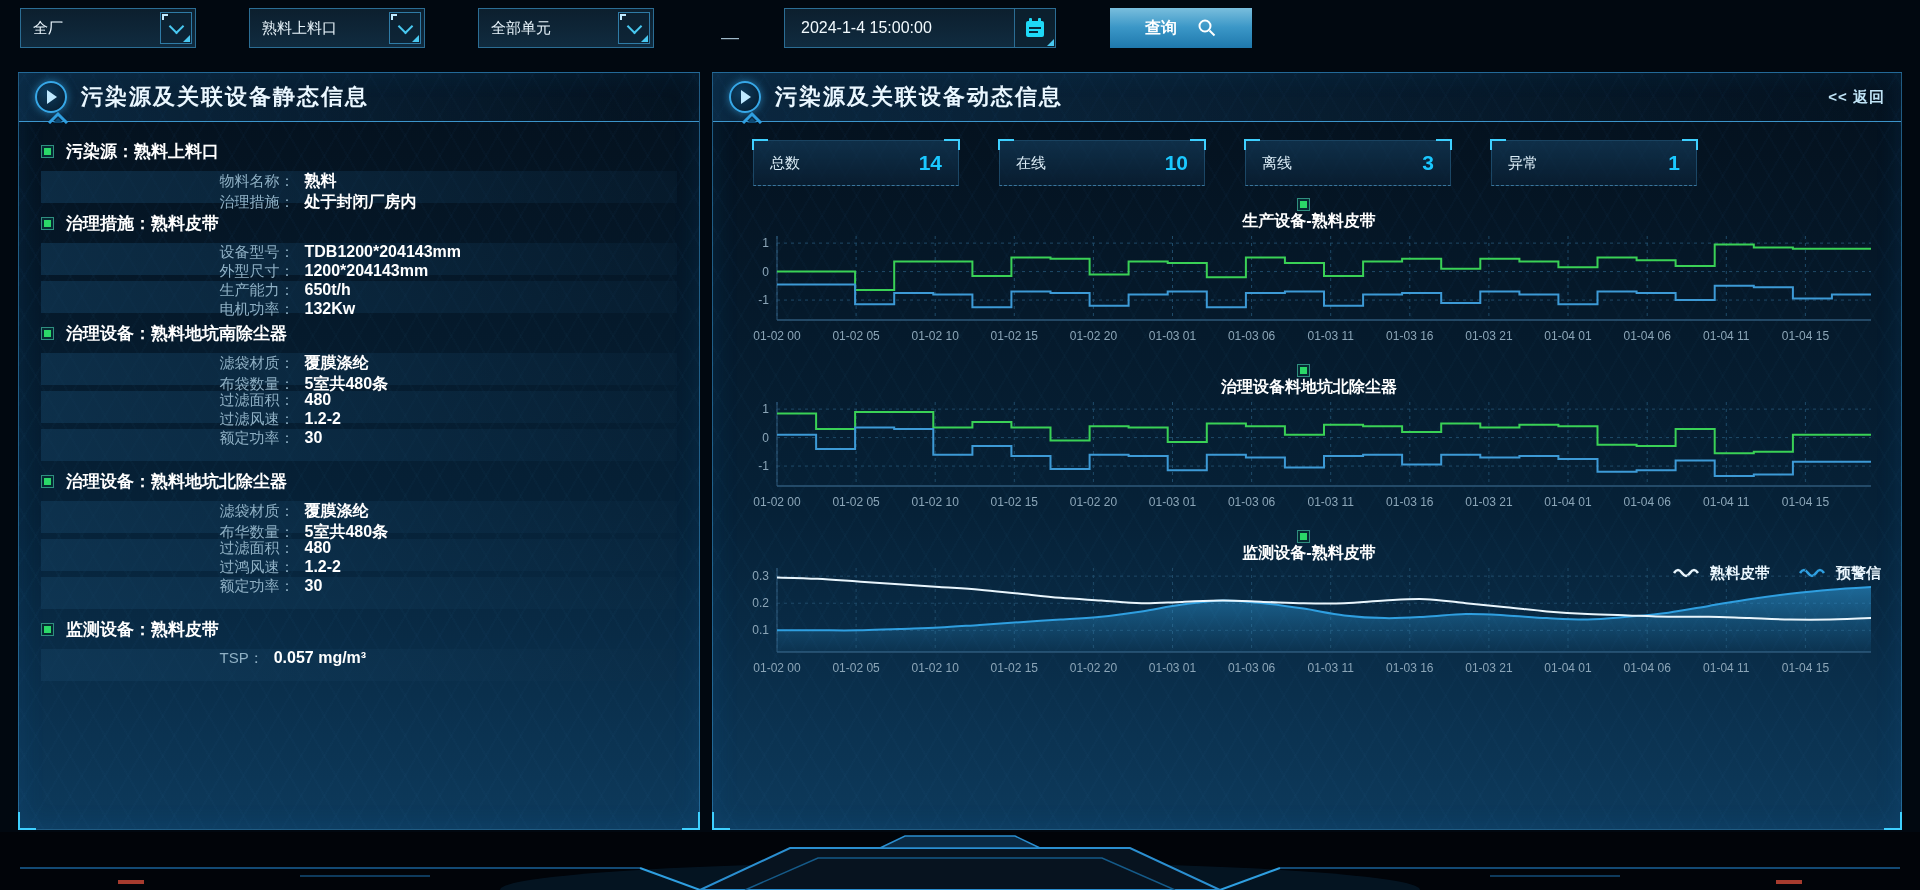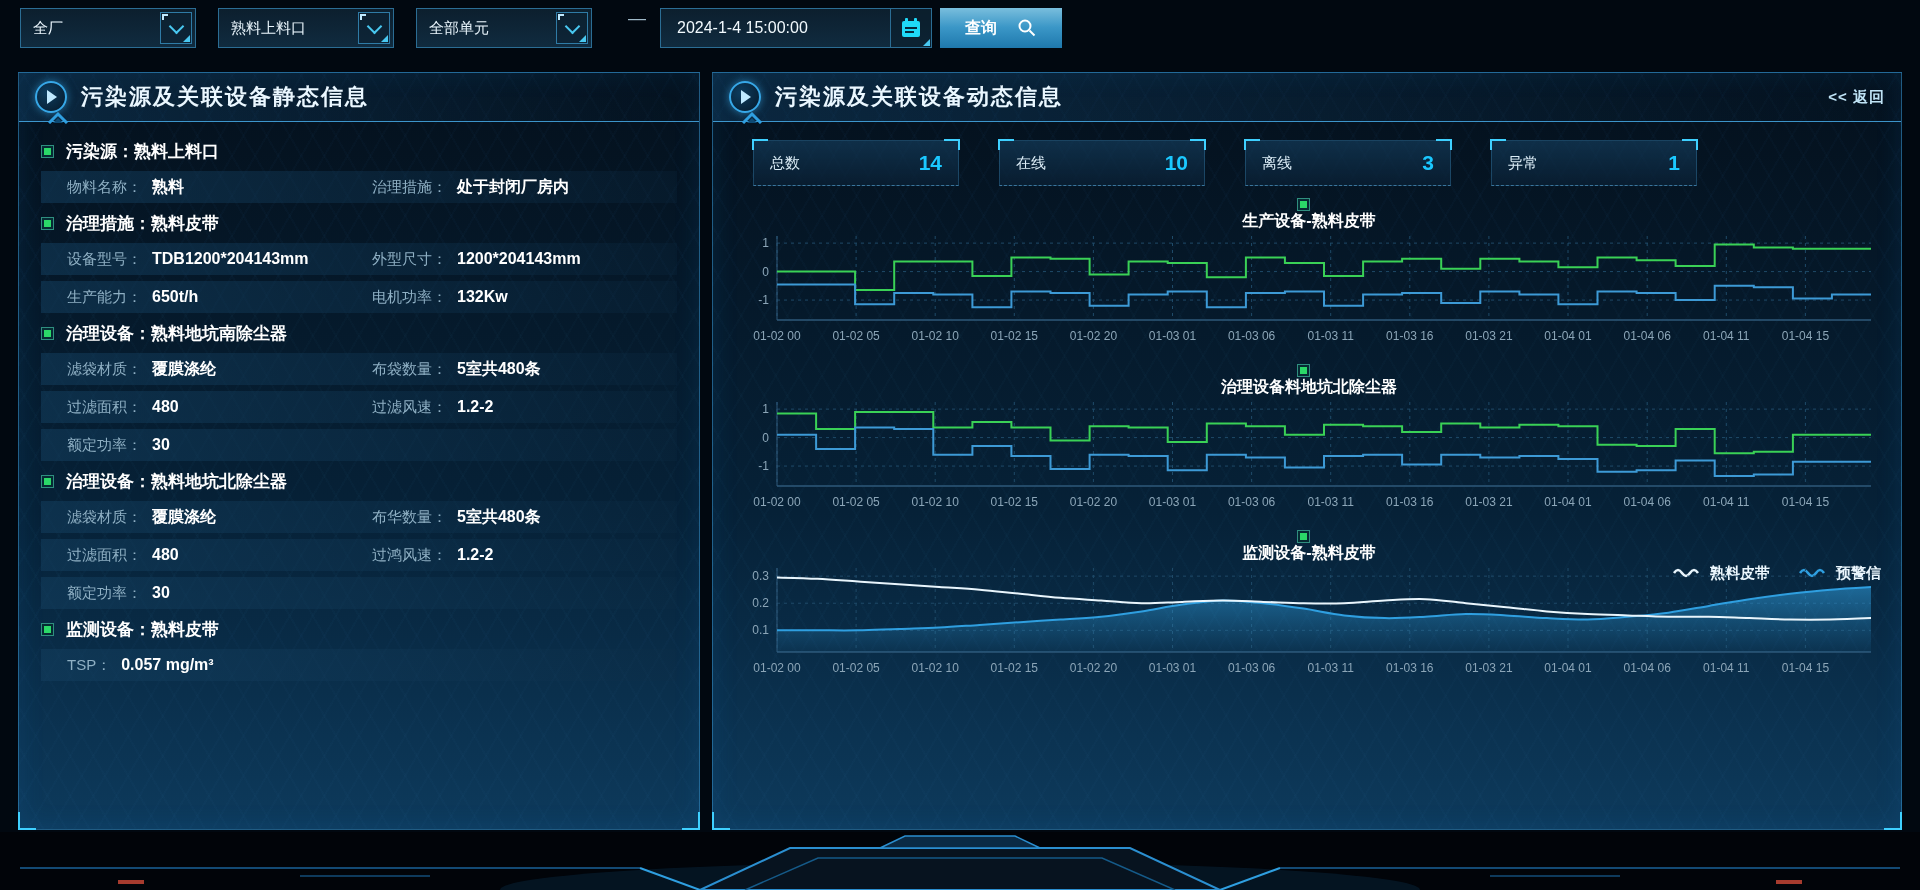--- a/index.html
+++ b/index.html
@@ -2,21 +2,21 @@
 <html><head>
 <meta charset="utf-8">
 <style>
   html,body{margin:0;padding:0;}
   body{
     width:1920px;height:890px;overflow:hidden;position:relative;
     background:#010810;
     font-family:"Liberation Sans",sans-serif;color:#fff;
   }
   
-  .toolbar{position:absolute;left:20px;top:8px;height:40px;display:flex;align-items:flex-start;z-index:5;}
+  .toolbar{position:absolute;left:20px;top:8px;height:40px;display:flex;align-items:flex-end;z-index:5;gap:31px;}
   .sel{
     width:176px;height:40px;margin-right:22px;position:relative;box-sizing:border-box;
     background:linear-gradient(180deg,#0c1f2e 0%,#102b3f 100%);
     border:1px solid #2b6d94;display:flex;align-items:center;padding:0 12px;
     font-size:15px;color:#e8f4fb;cursor:pointer;
   }
   .chev{
     position:absolute;right:3px;top:3px;width:32px;height:32px;box-sizing:border-box;
     border:1px solid #2f7ba6;display:flex;align-items:center;justify-content:center;
     background:rgba(12,34,50,.6);
@@ -34,21 +34,21 @@
     font-size:16px;color:#f2fafe;cursor:pointer;
   }
   .cal-btn{
     margin-left:auto;width:40px;height:38px;display:flex;align-items:center;justify-content:center;
     border-left:1px solid #2b6d94;background:rgba(10,30,45,.65);cursor:pointer;position:relative;
   }
   .cal-btn::after{content:'';position:absolute;right:1px;bottom:1px;
     border-left:7px solid transparent;border-bottom:7px solid #49c8f0;}
   .dash{margin:0 14px;color:#9fb9c9;font-size:18px;}
   .query-btn{
-    width:122px;height:40px;margin-left:8px;border:none;cursor:pointer;
+    width:142px;height:40px;margin-left:23px;border:none;cursor:pointer;
     background:linear-gradient(180deg,#79bedd 0%,#3b97c7 48%,#1e78ad 100%);
     display:flex;align-items:center;justify-content:center;gap:20px;
     font-size:16px;font-weight:bold;color:#fff;font-family:inherit;
   }
   
   .panel{
     position:absolute;top:72px;height:758px;box-sizing:border-box;
     border:1px solid rgba(47,131,185,.65);
     background:
       repeating-linear-gradient(60deg,rgba(40,120,170,.035) 0 2px,transparent 2px 20px),
@@ -78,21 +78,21 @@
   .back-link{margin-left:auto;font-size:15px;color:#bfe3f5;cursor:pointer;letter-spacing:1px;font-weight:bold;}
   
   .static-blocks{padding:12px 22px 0 22px;display:flex;flex-direction:column;}
   .section-row{display:flex;align-items:center;height:34px;font-size:17px;font-weight:bold;color:#fff;}
   .bullet{width:13px;height:13px;box-sizing:border-box;border:1px solid #2f8f7f;background:#062a33;
     margin-right:12px;display:flex;align-items:center;justify-content:center;flex:none;}
   .bullet::after{content:'';width:7px;height:7px;background:#2bd968;}
   .info-row{
     display:flex;align-items:center;height:32px;margin:3px 0;
     background:linear-gradient(90deg,rgba(19,62,94,.55),rgba(13,45,70,.22));
-    padding-left:26px;font-size:15px;
+    padding-left:26px;font-size:15px;flex-direction:column;
   }
   .cell{width:50%;display:flex;align-items:baseline;}
   .cell .lbl{color:#8fb0c4;margin-right:10px;white-space:nowrap;}
   .cell .val{color:#fff;font-weight:bold;font-size:16px;}
   
   .stats{display:flex;gap:40px;padding:18px 24px 8px 40px;}
   .stat-card{
     width:206px;height:46px;box-sizing:border-box;position:relative;
     display:flex;align-items:center;justify-content:space-between;padding:0 16px;
     background:linear-gradient(180deg,rgba(23,70,105,.55),rgba(9,30,50,.82));

